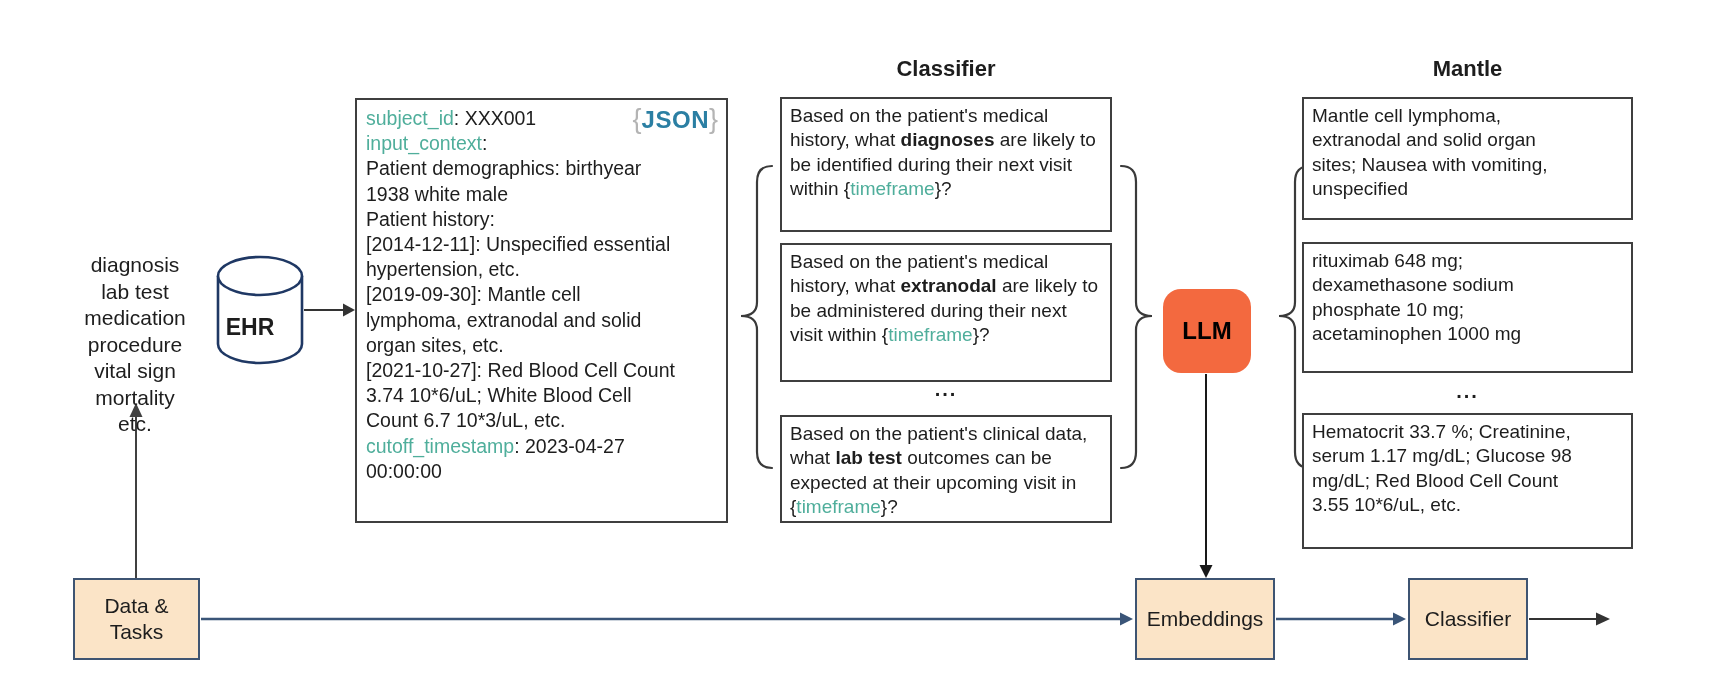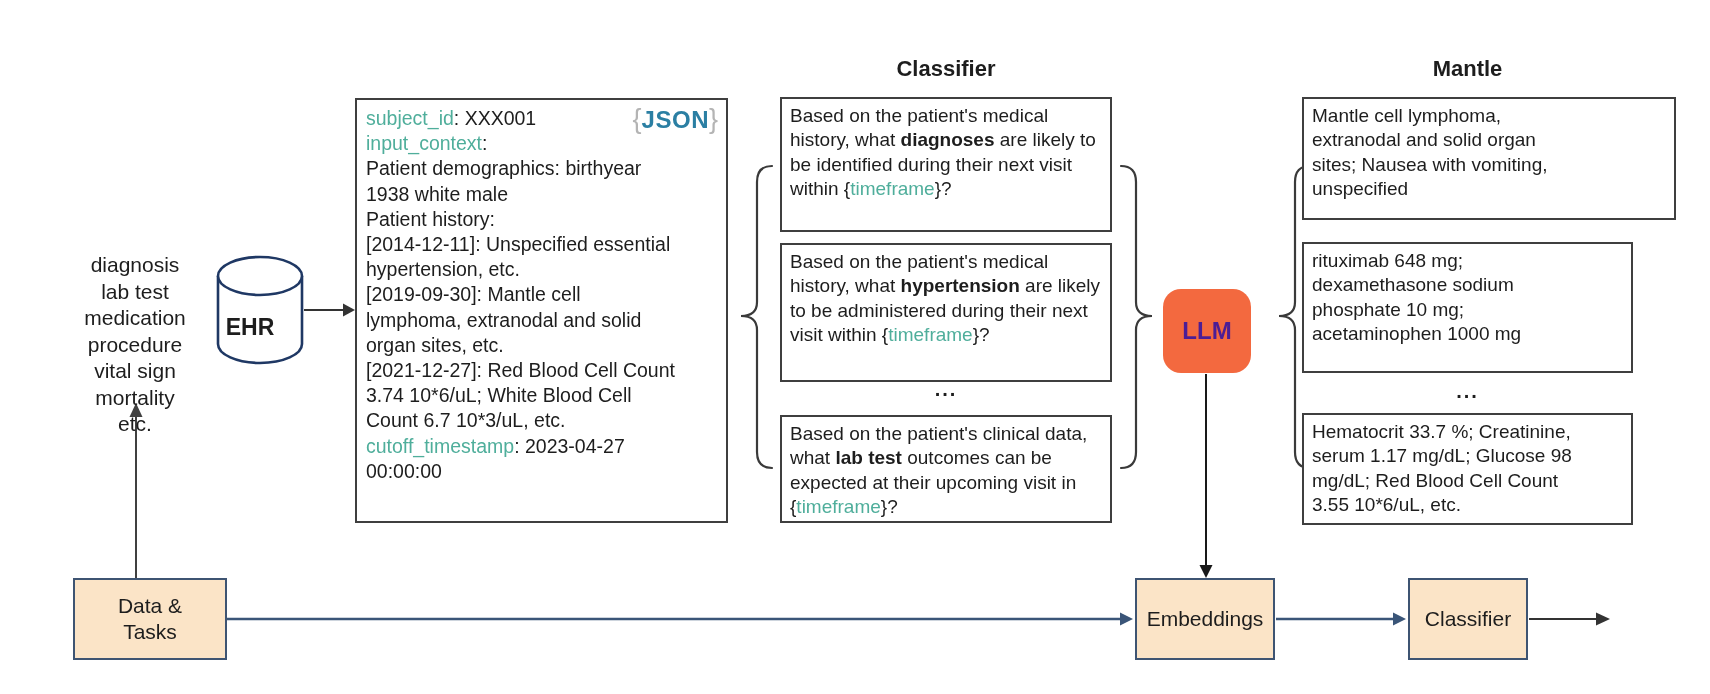--- a/index.html
+++ b/index.html
@@ -26,38 +26,38 @@
 
   .col-title{font-weight:700;font-size:22px;text-align:center;}
   .q-title{left:780px;top:56px;width:332px;}
   .t-title{left:1302px;top:56px;width:331px;}
 
   .wbox{border:2px solid var(--boxborder);box-sizing:border-box;background:#fff;
         padding:5px 8px;font-size:19px;line-height:24.3px;}
   .q1{left:780px;top:97px;width:332px;height:135px;}
   .q2{left:780px;top:243px;width:332px;height:139px;}
   .q3{left:780px;top:415px;width:332px;height:108px;}
-  .t1{left:1302px;top:97px;width:374px;height:123px;padding-left:8px;}
+  .t1{left:1302px;top:97px;width:331px;height:123px;padding-left:8px;}
   .t2{left:1302px;top:242px;width:331px;height:131px;}
-  .t3{left:1302px;top:413px;width:331px;height:112px;}
+  .t3{left:1302px;top:413px;width:331px;height:136px;}
   .pre{white-space:pre-line;}
   .kw{font-weight:700;}
   .tf{color:var(--teal);}
   .dots{text-align:center;font-weight:700;font-size:20px;letter-spacing:2px;}
   .q-dots{left:780px;top:378px;width:332px;}
   .t-dots{left:1302px;top:380px;width:331px;}
 
   .llm-box{left:1163px;top:289px;width:88px;height:84px;background:var(--orange);
            border-radius:18px;display:flex;align-items:center;justify-content:center;
-           font-weight:700;font-size:24px;color:#4c1d95;}
+           font-weight:700;font-size:24px;color:#000000;}
 
   .flow-box{background:var(--peach);border:2px solid var(--peachborder);box-sizing:border-box;
             display:flex;align-items:center;justify-content:center;text-align:center;
             font-size:21px;line-height:26px;}
-  .data-tasks{left:73px;top:578px;width:154px;height:82px;}
+  .data-tasks{left:73px;top:578px;width:127px;height:82px;}
   .embeddings{left:1135px;top:578px;width:140px;height:82px;}
   .classifier{left:1408px;top:578px;width:120px;height:82px;}
 </style>
 </head>
 <body>
 
 <div id="canvas">
 
   <svg width="1710" height="694" viewBox="0 0 1710 694">
 
@@ -102,35 +102,35 @@
     <div><span class="key">subject_id</span><span>: XXX001</span></div>
     <div><span class="key">input_context</span><span>:</span></div>
     <div>Patient demographics: birthyear</div>
     <div>1938 white male</div>
     <div>Patient history:</div>
     <div>[2014-12-11]: Unspecified essential</div>
     <div>hypertension, etc.</div>
     <div>[2019-09-30]: Mantle cell</div>
     <div>lymphoma, extranodal and solid</div>
     <div>organ sites, etc.</div>
-    <div>[2021-12-27]: Red Blood Cell Count</div>
+    <div>[2021-10-27]: Red Blood Cell Count</div>
     <div>3.74 10*6/uL; White Blood Cell</div>
     <div>Count 6.7 10*3/uL, etc.</div>
     <div><span class="key">cutoff_timestamp</span><span>: 2023-04-27</span></div>
     <div>00:00:00</div>
   </div>
 
   <div class="abs col-title q-title">Classifier</div>
 
   <div class="abs wbox q1">
     <span>Based on the patient's medical history, what </span><span class="kw">diagnoses</span><span> are likely to be identified during their next visit within </span><span>{</span><span class="tf">timeframe</span><span>}?</span>
   </div>
 
   <div class="abs wbox q2">
-    <span>Based on the patient's medical history, what </span><span class="kw">hypertension</span><span> are likely to be administered during their next visit within </span><span>{</span><span class="tf">timeframe</span><span>}?</span>
+    <span>Based on the patient's medical history, what </span><span class="kw">extranodal</span><span> are likely to be administered during their next visit within </span><span>{</span><span class="tf">timeframe</span><span>}?</span>
   </div>
 
   <div class="abs dots q-dots">...</div>
 
   <div class="abs wbox q3">
     <span>Based on the patient's clinical data, what </span><span class="kw">lab test</span><span> outcomes can be expected at their upcoming visit in </span><span>{</span><span class="tf">timeframe</span><span>}?</span>
   </div>
 
   <div class="abs llm-box">
     <span>LLM</span>

